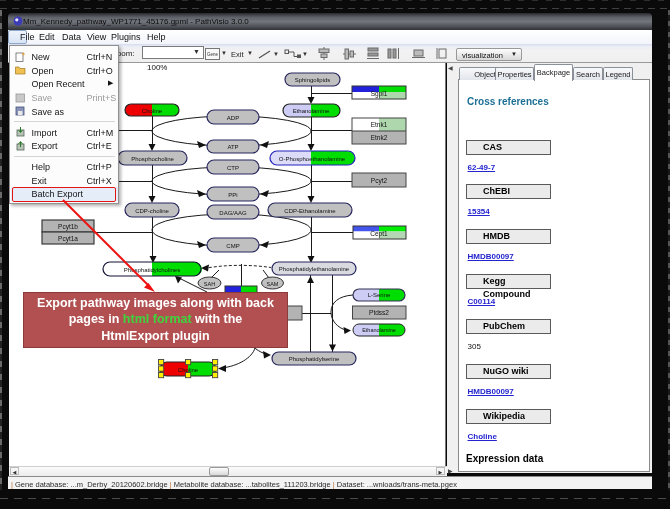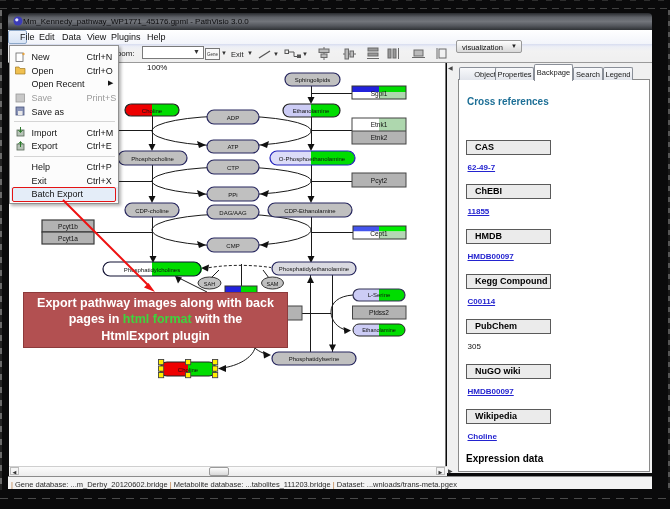--- a/index.html
+++ b/index.html
@@ -37,21 +37,21 @@
 
 #hscroll { position:absolute; left:1px; top:453px; width:438px; height:10px;
   background:linear-gradient(#fbfbfb,#ececec); border-top:1px solid #cfcfcf; }
 
 #status { position:absolute; left:0; top:463px; width:644px; height:13px;
   background:#f3f3f3; border-top:1px solid #8a8a8a; font-size:7.5px; color:#2b2b2b; }
 #status span.p { color:#b87333; }
 
 .refbox { position:absolute; left:466px; width:85px; height:15px; background:#ebebeb;
   border:1px solid #5a5a5a; font-size:9px; font-weight:bold; color:#000;
-  line-height:13px; padding-left:8px; }
+  line-height:13px; padding-left:16px; }
 .reflink { position:absolute; left:467.5px; font-size:8px; font-weight:bold;
   color:#2323cf; text-decoration:underline; }
 
 #redbox { position:absolute; left:23px; top:292px; width:265px; height:56px;
   background:#b25051; border:1.5px solid #8d3a3b; z-index:30;
   color:#ffffff; font-size:12.5px; font-weight:bold; text-align:center; line-height:16.4px; }
 #redbox .g { color:#3ed43e; }
 
 #fmenu { position:absolute; left:8.5px; top:44.5px; width:110px; height:159px;
   background:#fcfcfc; border:1px solid #909090; z-index:20; font-size:9px; color:#141414;
@@ -137,37 +137,37 @@
       <line x1="52" y1="13.5" x2="64" y2="13.5"></line>
     <rect x="73" y="4" width="3" height="9" fill="#999"></rect>
       <rect x="78" y="4" width="3" height="9" fill="#999"></rect>
       <line x1="83.5" y1="3" x2="83.5" y2="14"></line>
     <rect x="99" y="5" width="9" height="6" fill="#bbb"></rect>
       <line x1="97" y1="12.5" x2="110" y2="12.5"></line>
     <rect x="124" y="4" width="7" height="9" fill="none"></rect>
       <line x1="122" y1="3" x2="122" y2="14"></line>
   </g>
 </svg>
-<div class="abs" style="left:456px;top:40px;width:66px;height:13px;background:linear-gradient(#fefefe,#d8d8d8);border:1px solid #999;border-radius:2px;font-size:7.5px;color:#111;">
+<div class="abs" style="left:456px;top:48px;width:66px;height:13px;background:linear-gradient(#fefefe,#d8d8d8);border:1px solid #999;border-radius:2px;font-size:7.5px;color:#111;">
   <span style="position:absolute;left:5px;top:2px;">visualization</span>
   <span style="position:absolute;right:4px;top:2px;font-size:6px;color:#222;">▼</span>
 </div>
 
 <div class="abs" style="left:448px;top:64px;font-size:6px;color:#444;">◀</div>
 <div class="abs" style="left:448px;top:467px;font-size:6px;color:#444;">▶</div>
 
 <div class="abs" style="left:10px;top:467px;width:9px;height:8px;border:1px solid #bbb;background:#f5f5f5;font-size:5px;color:#333;text-align:center;line-height:8px;">◀</div>
 <div class="abs" style="left:436px;top:467px;width:9px;height:8px;border:1px solid #bbb;background:#f5f5f5;font-size:5px;color:#333;text-align:center;line-height:8px;">▶</div>
 <div class="abs" style="left:209px;top:466.5px;width:20px;height:9px;background:linear-gradient(#fdfdfd,#d8d8d8);border:1px solid #9a9a9a;border-radius:2px;"></div>
 
 <div class="abs" style="left:467px;top:96px;font-size:10px;font-weight:bold;color:#1d6f96;">Cross references</div>
 <div class="refbox" style="top:140px;">CAS</div>
 <div class="reflink" style="top:163px;">62-49-7</div>
 <div class="refbox" style="top:184px;">ChEBI</div>
-<div class="reflink" style="top:207px;">11855</div>
+<div class="reflink" style="top:207px;">15354</div>
 <div class="refbox" style="top:229px;">HMDB</div>
 <div class="reflink" style="top:252px;">HMDB00097</div>
 <div class="refbox" style="top:274px;">Kegg Compound</div>
 <div class="reflink" style="top:297px;">C00114</div>
 <div class="refbox" style="top:319px;">PubChem</div>
 <div class="abs" style="left:467.5px;top:342px;font-size:8px;color:#111;">305</div>
 <div class="refbox" style="top:364px;">NuGO wiki</div>
 <div class="reflink" style="top:387px;">HMDB00097</div>
 <div class="refbox" style="top:409px;">Wikipedia</div>
 <div class="reflink" style="top:432px;">Choline</div>

